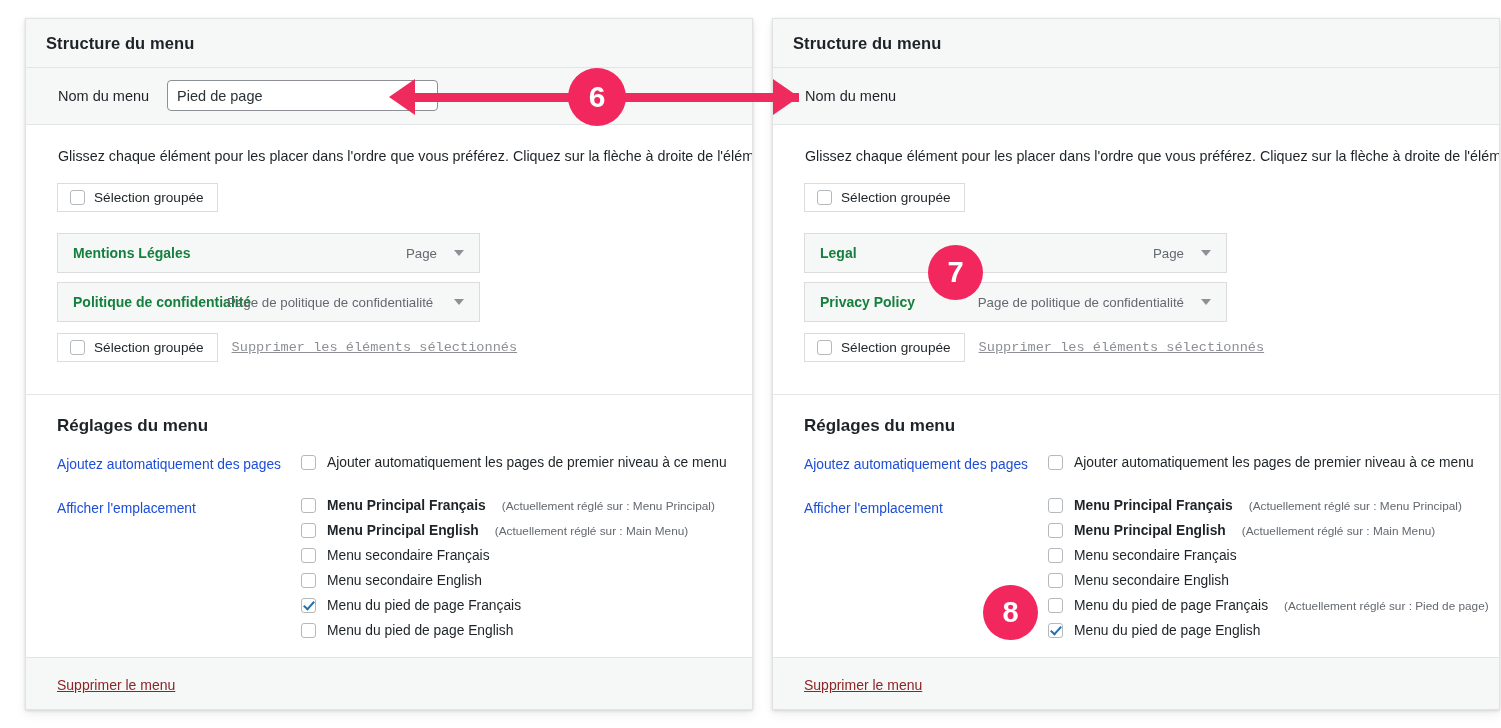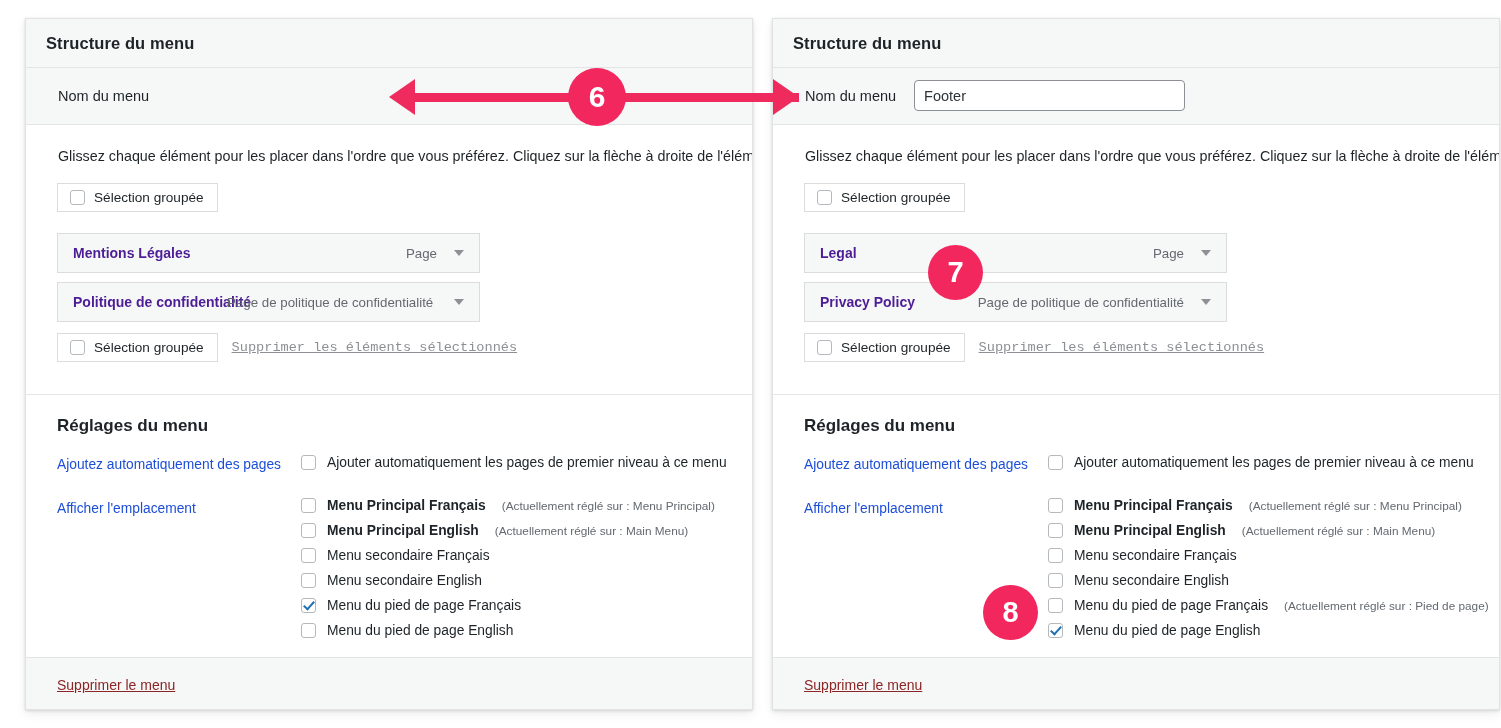--- a/index.html
+++ b/index.html
@@ -107,21 +107,21 @@
   .item{
     height:40px;
     background:#f6f7f7;
     border:1px solid #dcdcde;
     display:flex;align-items:center;
     padding:0 15px 0 15px;
     box-sizing:border-box;
     margin-bottom:9px;
     position:relative;
   }
-  .item .nm{font-size:14px;font-weight:bold;color:#4c1d95;white-space:nowrap;}
+  .item .nm{font-size:14px;font-weight:bold;color:#15803d;white-space:nowrap;}
   .item .spacer{flex:1;}
   .item .typ{font-size:13.3px;color:#646970;white-space:nowrap;margin-right:17px;text-align:center;}
   .item .typ.overlap{position:absolute;left:169px;}
   .caret{
     width:0;height:0;
     border-left:5.5px solid transparent;
     border-right:5.5px solid transparent;
     border-top:6.5px solid #8d9196;
     margin-left:auto;
   }
@@ -227,20 +227,21 @@
 
   <div class="panel panel-left">
     <div class="panel-inner">
 
       <div class="panel-header">
         <span class="title">Structure du menu</span>
       </div>
 
       <div class="name-row">
         <span class="name-label">Nom du menu</span>
+        <input class="name-input" type="text" value="Pied de page" style="">
       </div>
 
       <div class="instr">Glissez chaque élément pour les placer dans l'ordre que vous préférez. Cliquez sur la flèche à droite de l'élément.</div>
 
       <div class="bulk-bar">
         <span class="cb"></span>
         <span class="lbl">Sélection groupée</span>
       </div>
 
       <div class="items">
@@ -321,21 +322,20 @@
 
   <div class="panel panel-right">
     <div class="panel-inner">
 
       <div class="panel-header">
         <span class="title">Structure du menu</span>
       </div>
 
       <div class="name-row">
         <span class="name-label">Nom du menu</span>
-        <input class="name-input" type="text" value="Footer" style="">
       </div>
 
       <div class="instr">Glissez chaque élément pour les placer dans l'ordre que vous préférez. Cliquez sur la flèche à droite de l'élément.</div>
 
       <div class="bulk-bar">
         <span class="cb"></span>
         <span class="lbl">Sélection groupée</span>
       </div>
 
       <div class="items">

